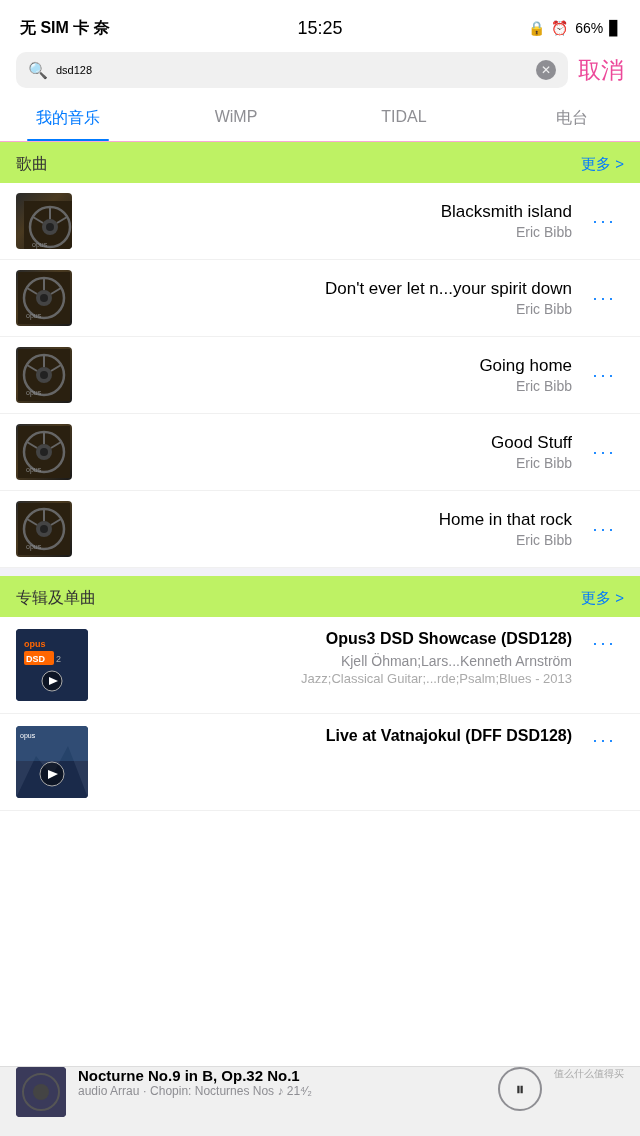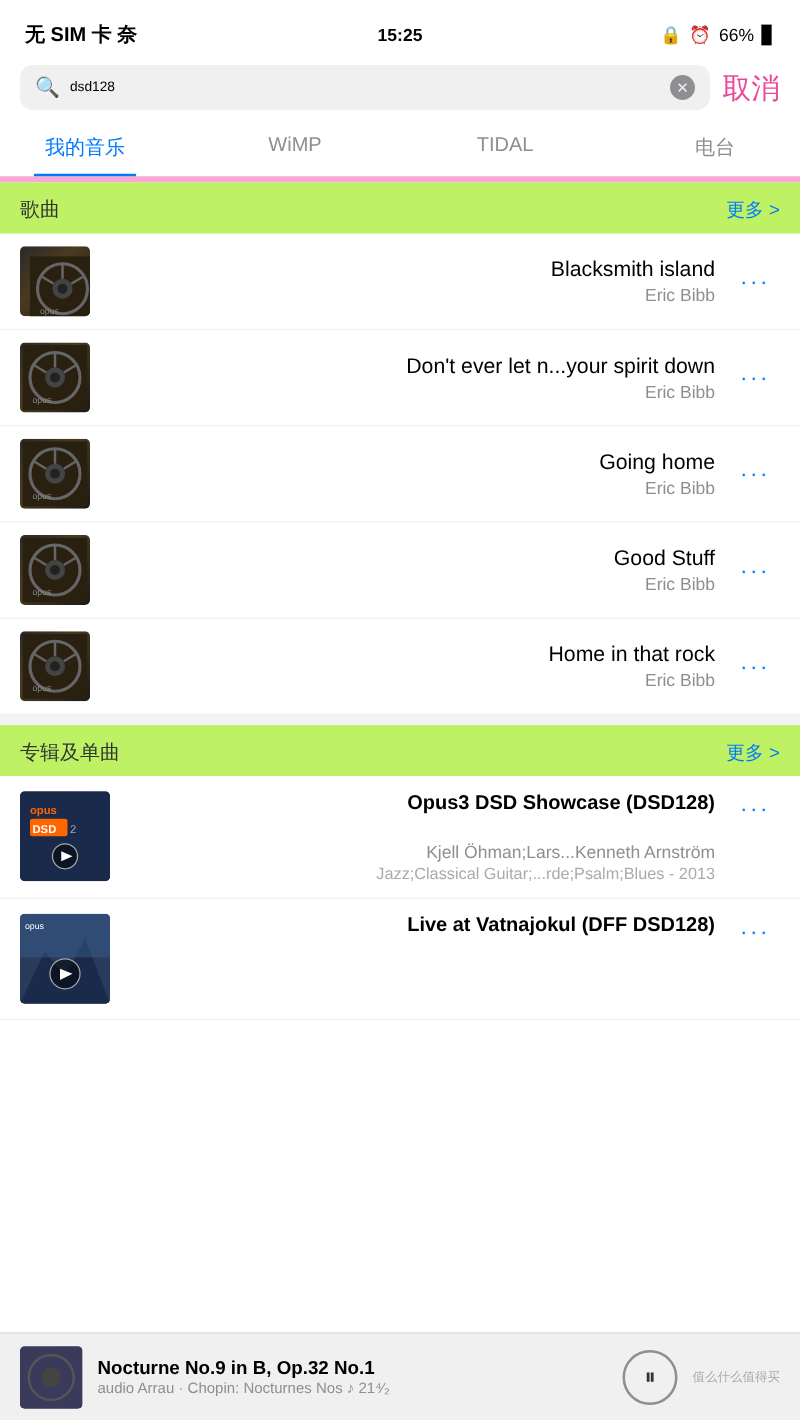--- a/index.html
+++ b/index.html
@@ -20,22 +20,22 @@
       padding: 20px 20px 8px;
       background: #fff;
       height: 44px;
     }
     .status-left {
       font-size: 16px;
       font-weight: 600;
       color: #000;
     }
     .status-center {
-      font-size: 14px;
-      font-weight: 700;
+      font-size: 18px;
+      font-weight: 400;
       color: #000;
       position: absolute;
       left: 50%;
       transform: translateX(-50%);
     }
     .status-right {
       display: flex;
       align-items: center;
       gap: 6px;
       font-size: 14px;
@@ -86,21 +86,21 @@
     .cancel-btn {
       color: #ec4899;
       font-size: 23px;
       cursor: pointer;
       white-space: nowrap;
     }
 
     
     .tabs {
       display: flex;
-      border-bottom: 5px solid #f9a8d4;
+      border-bottom: 1px solid #f9a8d4;
       background: #fff;
       gap: 32px;
     }
     .tab {
       flex: 1;
       text-align: center;
       padding: 12px 0;
       font-size: 16px;
       color: #8e8e93;
       cursor: pointer;
@@ -228,21 +228,21 @@
     }
     .album-title {
       font-size: 16px;
       font-weight: 600;
       color: #000;
       line-height: 1.3;
     }
     .album-artist {
       font-size: 14px;
       color: #8e8e93;
-      margin-top: 19px;
+      margin-top: 3px;
     }
     .album-meta {
       font-size: 13px;
       color: #aaa;
       margin-top: 2px;
     }
 
     .album-thumb-vatn {
       background: linear-gradient(135deg, #3a5a7a 0%, #1a3a5a 50%, #0a1a3a 100%);
       display: flex;
@@ -255,21 +255,21 @@
     
     .now-playing {
       position: fixed;
       bottom: 0;
       left: 0;
       width: 640px;
       height: 70px;
       background: #f0f0f0;
       border-top: 1px solid #ddd;
       display: flex;
-      align-items: center;
+      align-items: flex-start;
       padding: 0 16px;
       gap: 12px;
     }
     .np-thumb {
       width: 50px;
       height: 50px;
       border-radius: 4px;
       background: #555;
       flex-shrink: 0;
       overflow: hidden;

